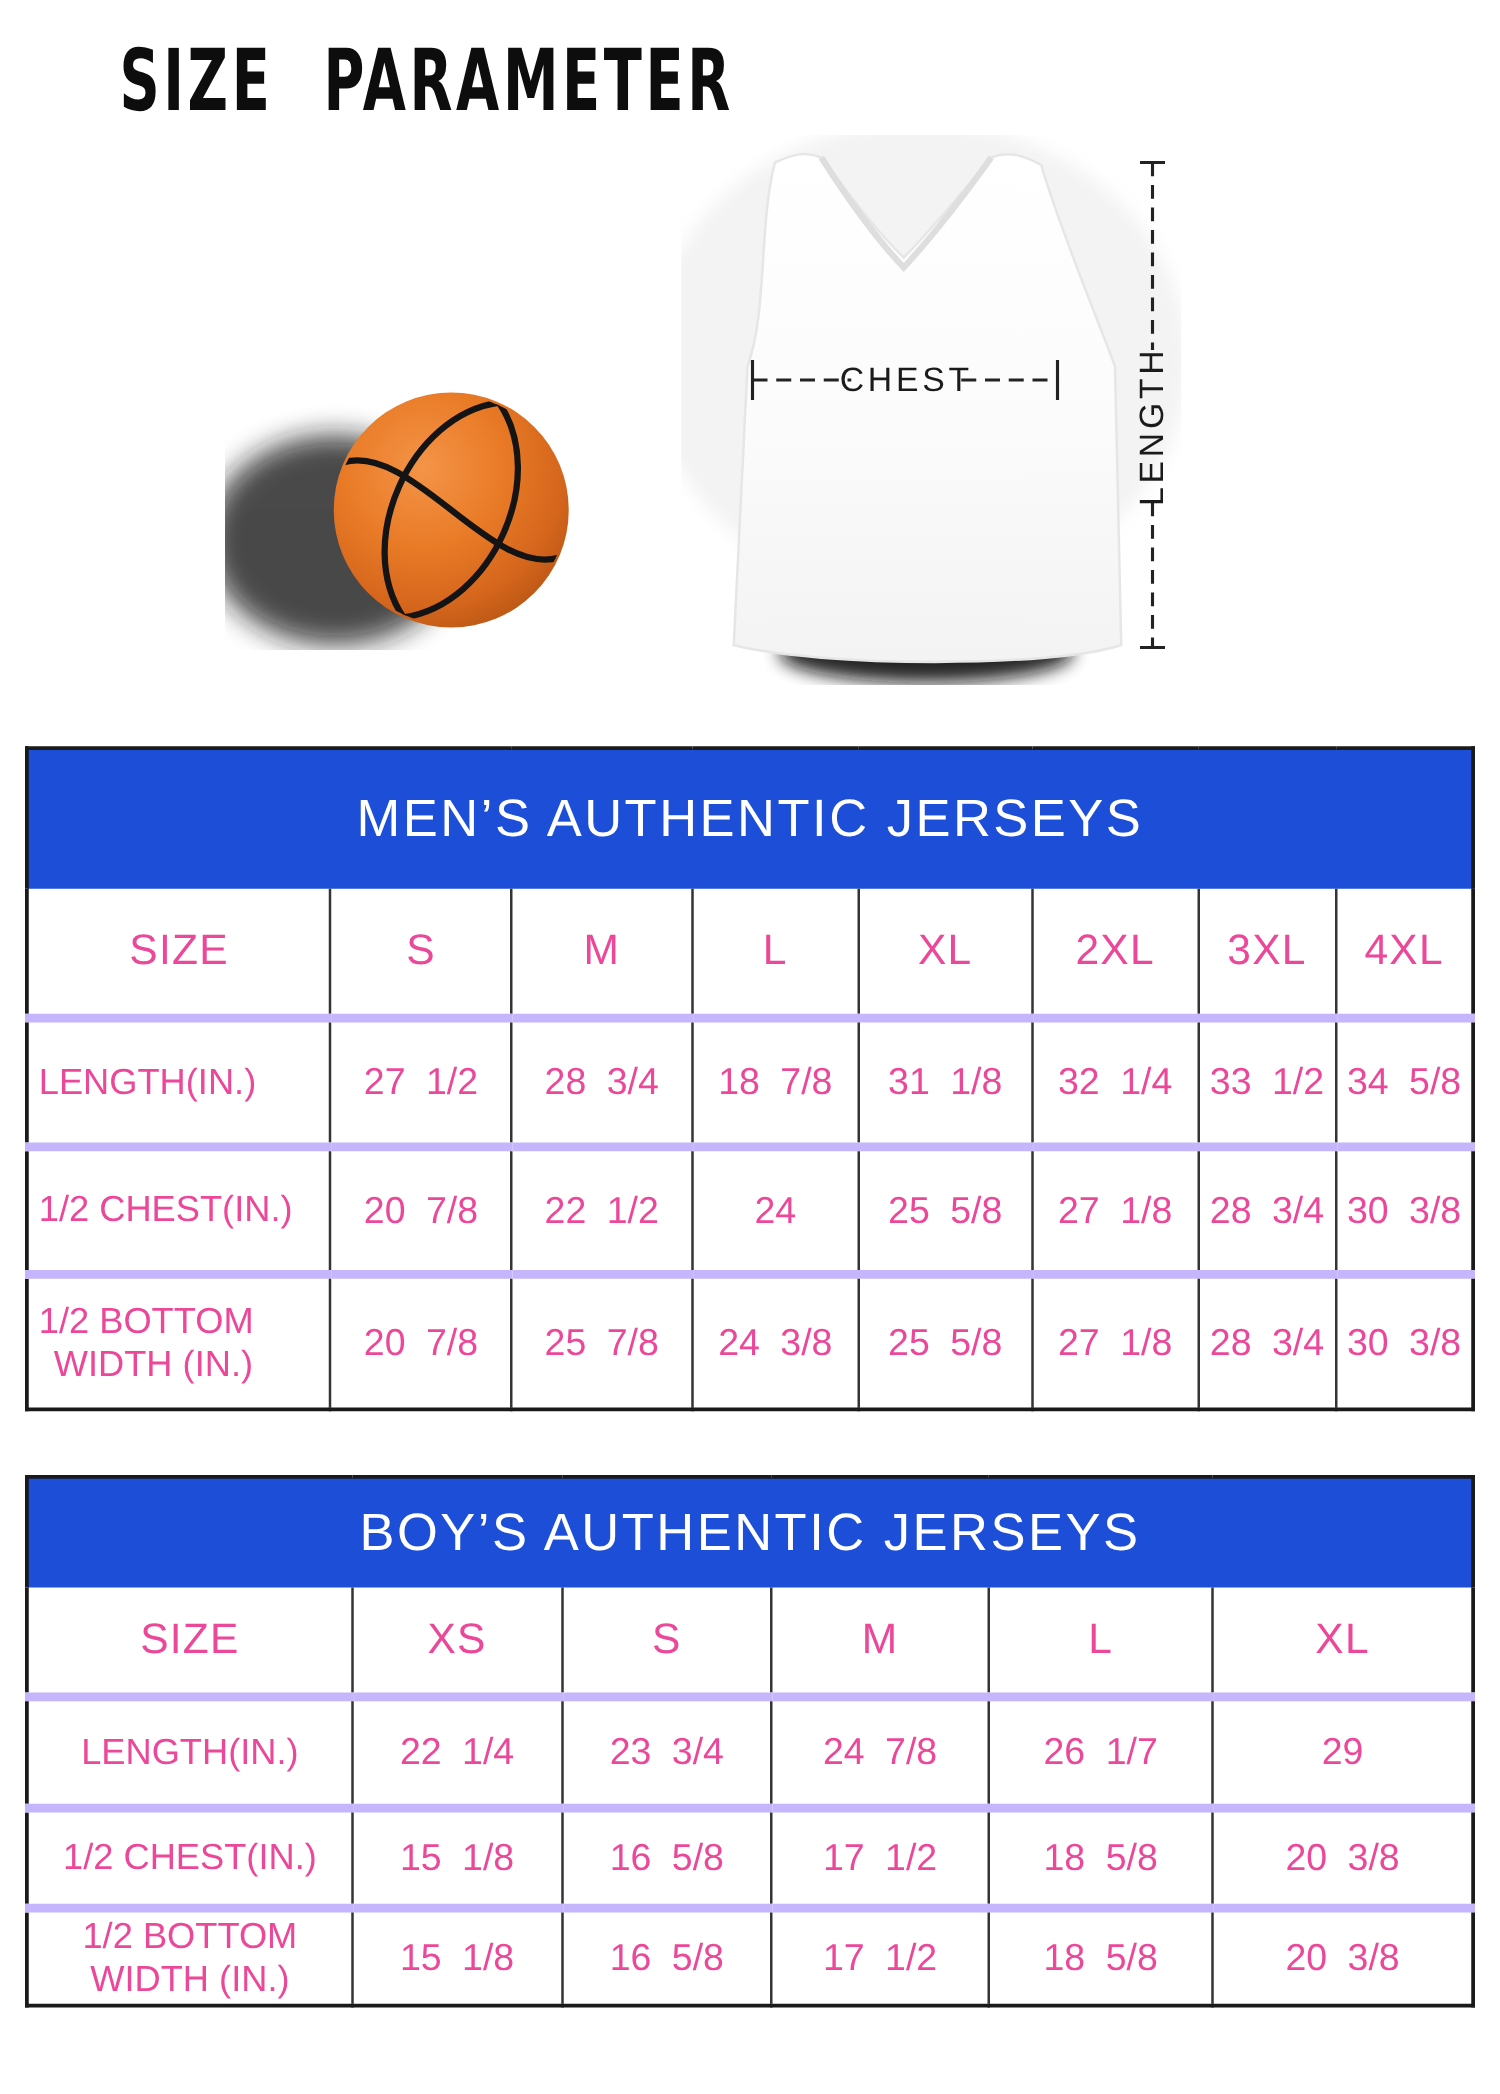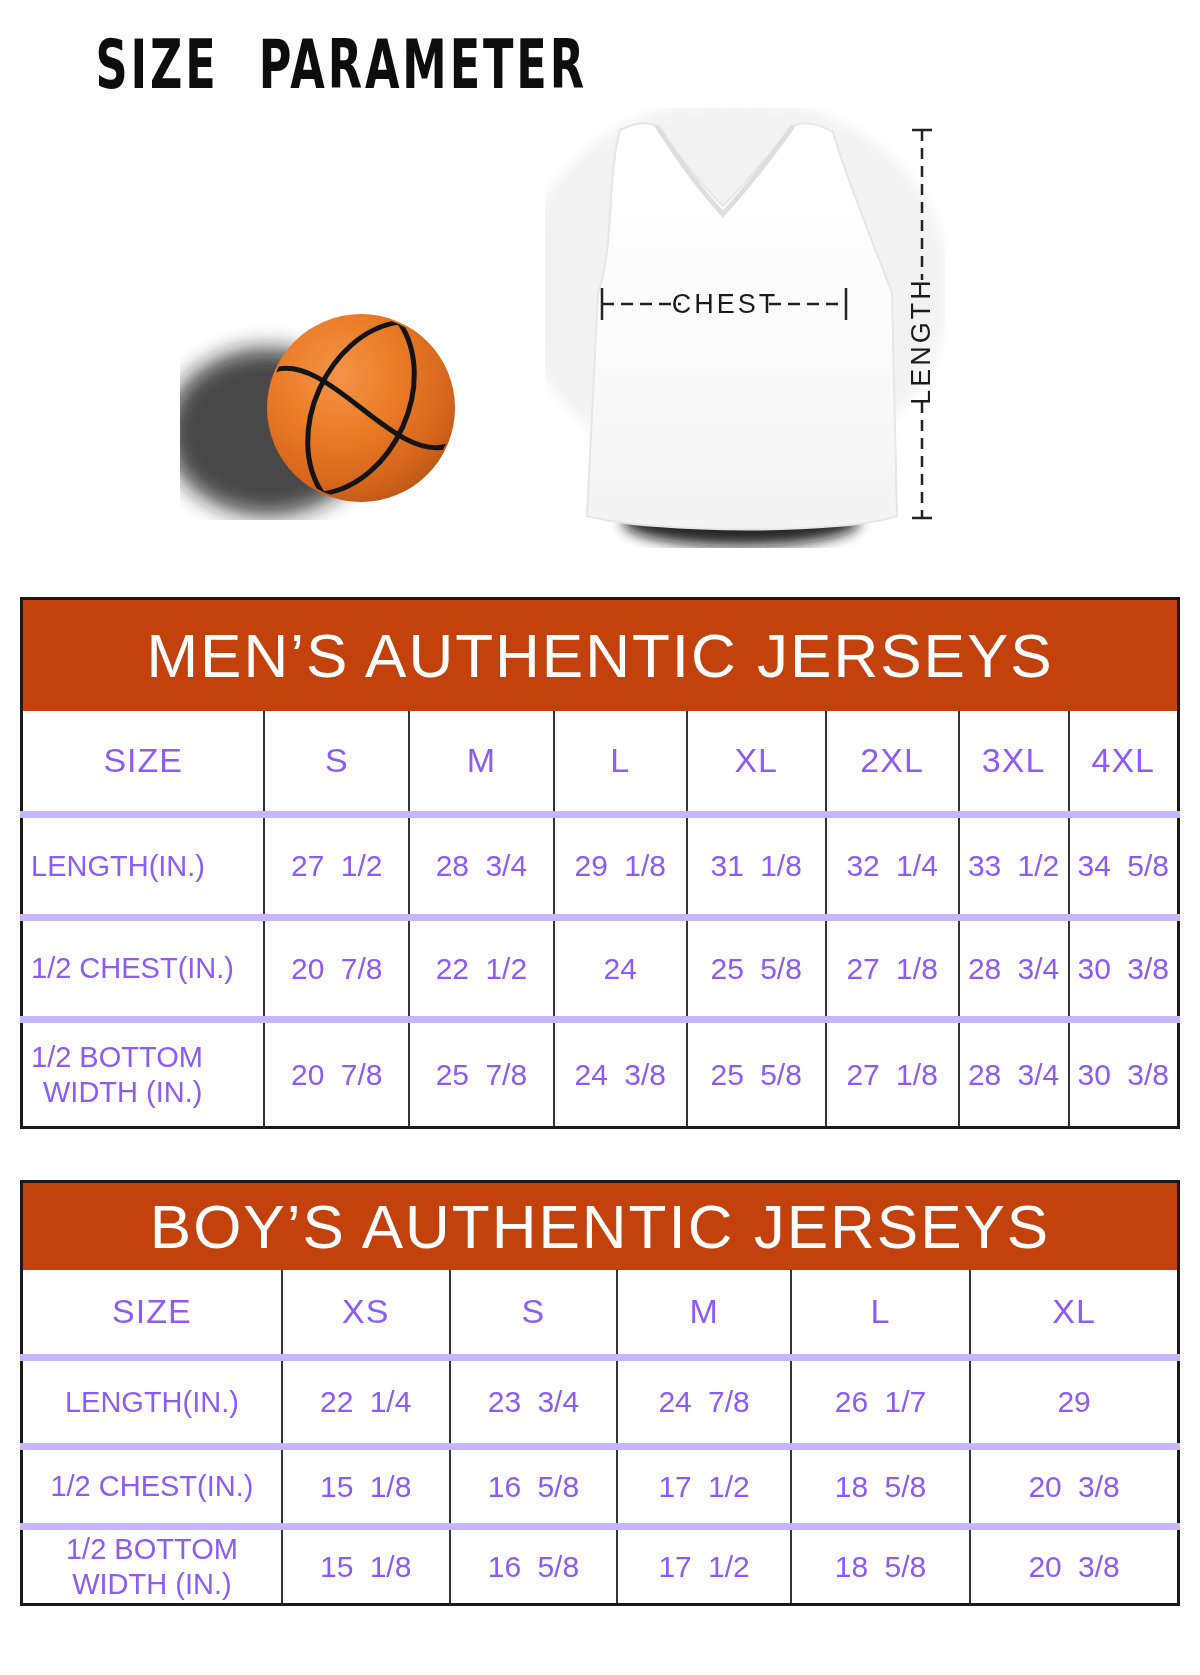--- a/index.html
+++ b/index.html
@@ -41,25 +41,25 @@
   
   table.size-table {
     position:absolute; left:20px; width:1160px;
     border-collapse:collapse; table-layout:fixed;
     background:#fff;
     border:3px solid #1a1a1a;
   }
   table.mens { top:597px; }
   table.boys { top:1180px;padding-left:44px; }
 
-  td { border:2px solid #343434; text-align:center; vertical-align:middle; color:#8b5cf6; }
+  td { border:2px solid #343434; text-align:center; vertical-align:middle; color:#ec4899; }
 
   td.band {
-    background:#c2410c; color:#ffffff;
-    font-size:62px; letter-spacing:2px;
+    background:#1d4ed8; color:#ffffff;
+    font-size:42px; letter-spacing:2px;
     border-left:none; border-right:none; border-top:none; border-bottom:none;
   }
   .mens tr.band-row { height:112px; }
   .boys tr.band-row { height:88px; }
 
   tr.cols td { border-top:none; font-size:34px; letter-spacing:1px; }
   .mens tr.cols { height:104px; }
   .boys tr.cols { height:88px; }
 
   tbody td { border-top:7px solid #c4b5fd; font-size:30px; }
@@ -187,21 +187,21 @@
     </tr>
   </thead>
   <tbody>
     <tr class="r0">
       <td class="lbl">
         <span>LENGTH(IN.)</span>
         <span class="l2"></span>
       </td>
       <td class="val">27 1/2</td>
       <td class="val">28 3/4</td>
-      <td class="val">29 1/8</td>
+      <td class="val">18 7/8</td>
       <td class="val">31 1/8</td>
       <td class="val">32 1/4</td>
       <td class="val">33 1/2</td>
       <td class="val">34 5/8</td>
     </tr>
     <tr class="r1">
       <td class="lbl">
         <span>1/2 CHEST(IN.)</span>
         <span class="l2"></span>
       </td>

